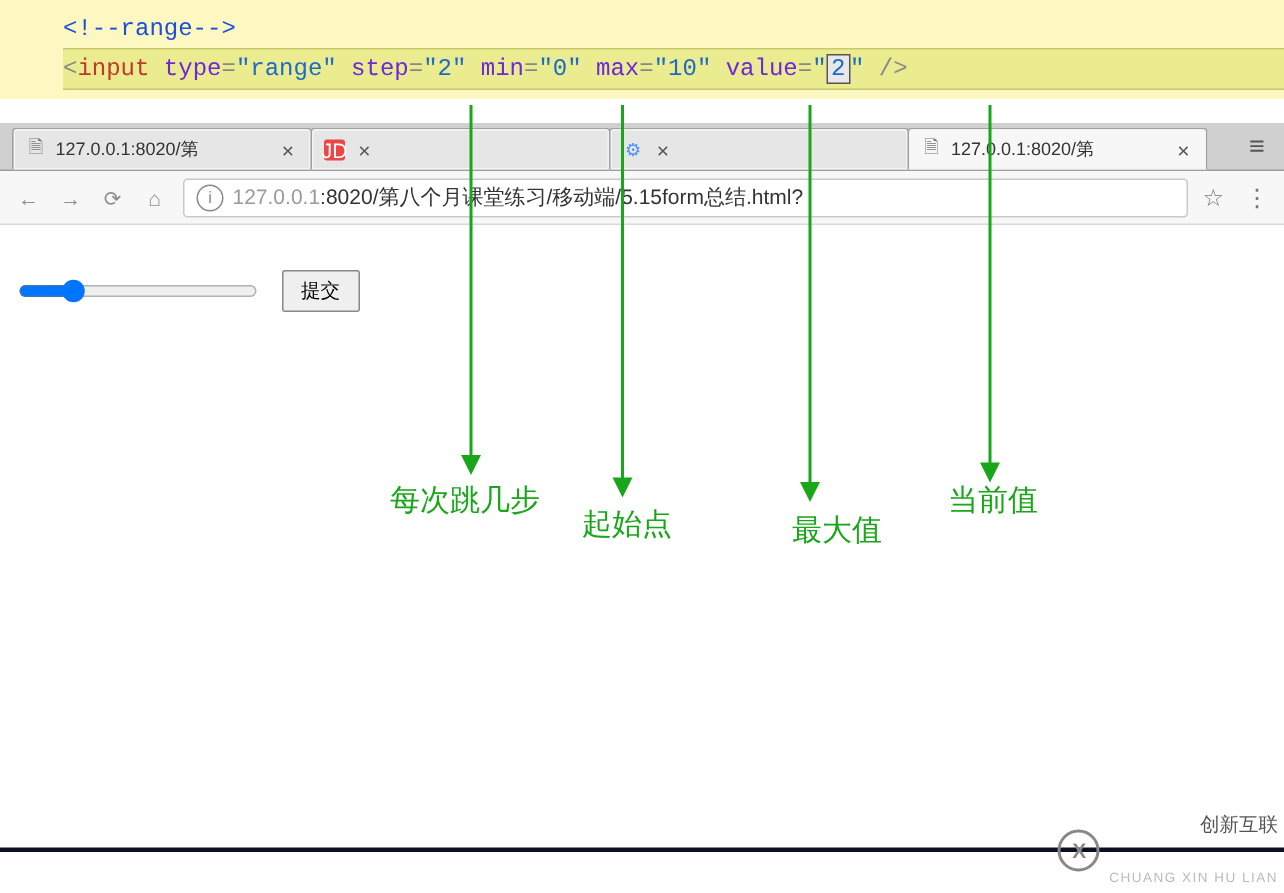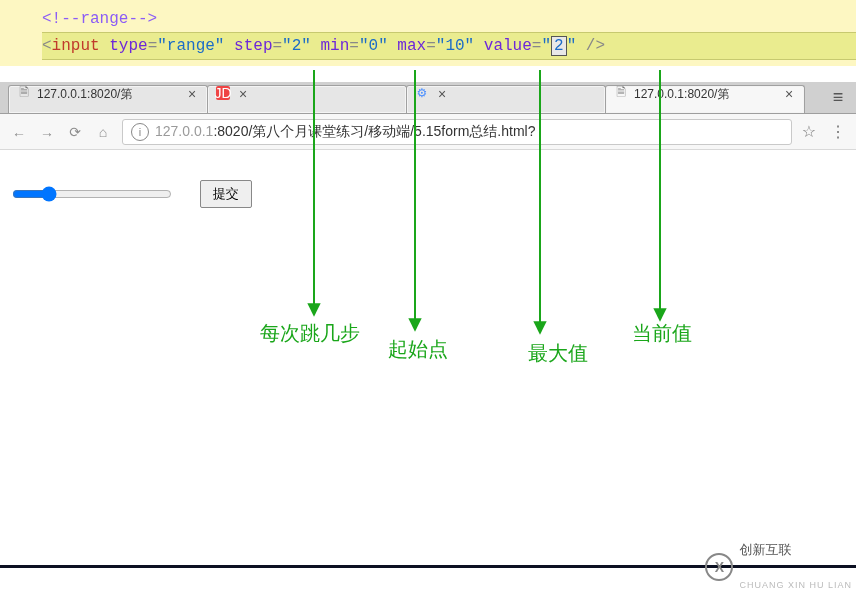--- a/index.html
+++ b/index.html
@@ -23,21 +23,21 @@
     color: #888;
   }
   .code-line { white-space: pre; }
   .hl-line {
     background: #eaec8f;
     border-top: 1px solid #c7c96f;
     border-bottom: 1px solid #c7c96f;
     display: inline-block;
     width: 100%;
   }
-  .c-comm { color: #8b5cf6; }
+  .c-comm { color: #1d4ed8; }
   .c-punct { color: #888; }
   .c-tag  { color: #c03a2b; }
   .c-attr { color: #6d28d9; }
   .c-str  { color: #1c6cc7; }
   .cursor-token {
     border: 1px solid #555;
     background: #e8e8e8;
     padding: 0 2px;
   }
 
@@ -47,21 +47,21 @@
   .tabstrip {
     display: flex;
     align-items: flex-end;
     height: 32px;
     background: #d0d0d0;
     padding-left: 8px;
     border-bottom: 1px solid #9e9e9e;
   }
   .tab {
     display: flex;
-    align-items: flex-start;
+    align-items: center;
     gap: 6px;
     width: 200px;
     height: 28px;
     padding: 0 8px;
     border: 1px solid #a0a0a0;
     border-bottom: none;
     border-radius: 3px 3px 0 0;
     background: #e6e6e6;
     font-size: 12px;
     color: #333;
@@ -119,21 +119,21 @@
     padding: 30px 12px 0 12px;
     height: 420px;
     background: #fff;
     position: relative;
   }
   .range-input {
     width: 160px;
     vertical-align: middle;
   }
   .submit-btn {
-    margin-left: 24px;
+    margin-left: 12px;
     padding: 4px 12px;
     font-size: 13px;
     background: #efefef;
     border: 1px solid #888;
     border-radius: 2px;
     vertical-align: middle;
     font-family: inherit;
   }
 
   
@@ -162,21 +162,21 @@
     font-size: 12px;
     color:#888;
   }
   .wm-logo {
     width:28px; height:28px; border-radius:14px;
     border:2px solid #888;
     display:flex; align-items:center; justify-content:center;
     font-weight:bold; color:#888; font-size:14px;
   }
   .wm-text { line-height:1.1; }
-  .wm-big { color:#555; font-size:13px; }
+  .wm-big { color:#555; font-size:13px;text-align:right; }
   .wm-small { color:#bbb; font-size:9px; letter-spacing:1px;margin-top:24px; }
 </style>
 </head>
 <body>
 
 <div class="code-area">
   <div class="code-line"><span class="c-comm">&lt;!--range--&gt;</span></div>
   <div class="code-line hl-line"><span class="c-punct">&lt;</span><span class="c-tag">input</span> <span class="c-attr">type</span><span class="c-punct">=</span><span class="c-str">"range"</span> <span class="c-attr">step</span><span class="c-punct">=</span><span class="c-str">"2"</span> <span class="c-attr">min</span><span class="c-punct">=</span><span class="c-str">"0"</span> <span class="c-attr">max</span><span class="c-punct">=</span><span class="c-str">"10"</span> <span class="c-attr">value</span><span class="c-punct">=</span><span class="c-str">"</span><span class="c-str cursor-token">2</span><span class="c-str">"</span><span class="c-punct"> /&gt;</span></div>
 </div>
 

